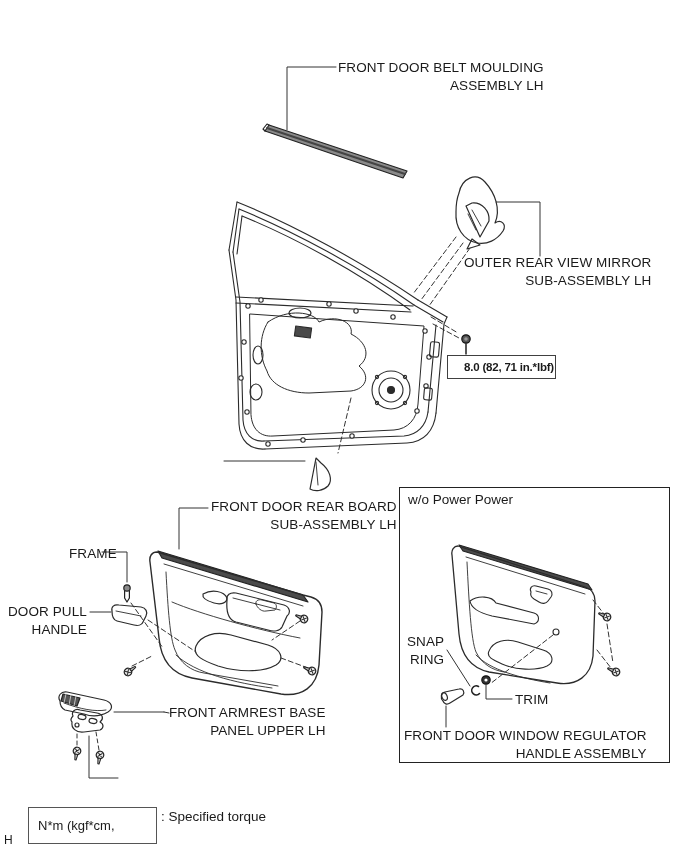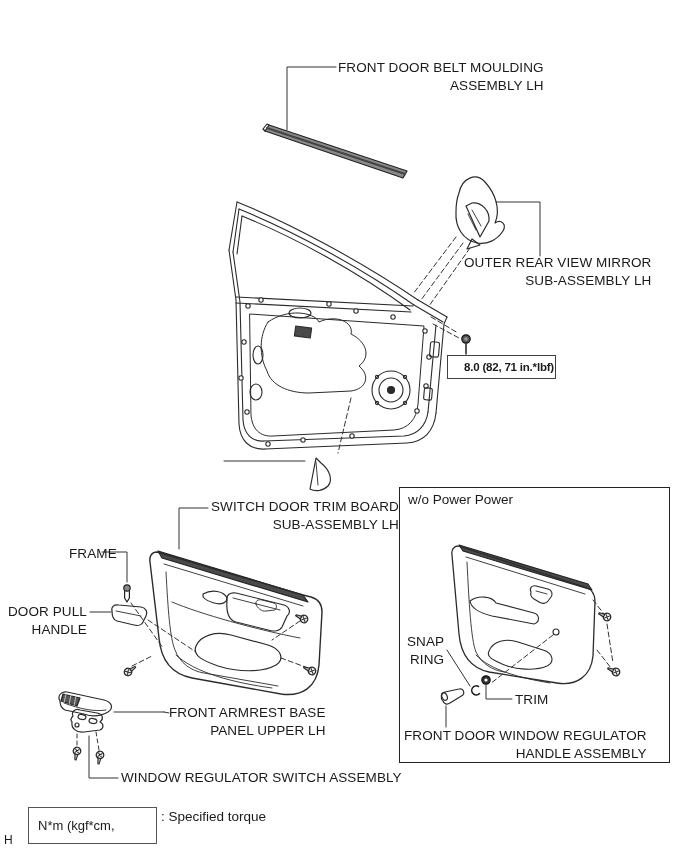--- a/index.html
+++ b/index.html
@@ -298,32 +298,31 @@
 
   <div class="lbl" style="left:338px;top:59px;">FRONT DOOR BELT MOULDING
 ASSEMBLY LH</div>
 
   <div class="lbl" style="left:464px;top:254px;">OUTER REAR VIEW MIRROR
 SUB-ASSEMBLY LH</div>
 
   <div class="torque-box">8.0 (82, 71 in.*lbf)</div>
 
 
-  <div class="lbl" style="left:211px;top:498px;">SWITCH DOOR TRIM BOARD
+  <div class="lbl" style="left:211px;top:498px;">FRONT DOOR REAR BOARD
 SUB-ASSEMBLY LH</div>
 
   <div class="lbl" style="left:69px;top:545px;">FRAME</div>
 
   <div class="lbl" style="left:8px;top:603px;">DOOR PULL
 HANDLE</div>
 
   <div class="lbl" style="left:169px;top:704px;">FRONT ARMREST BASE
 PANEL UPPER LH</div>
 
-  <div class="lbl" style="left:121px;top:769px;">WINDOW REGULATOR SWITCH ASSEMBLY</div>
 
   <div class="inset-box">
     <div class="inset-title">w/o Power Power</div>
   </div>
 
   <div class="lbl" style="left:407px;top:633px;">SNAP
 RING</div>
 
   <div class="lbl" style="left:515px;top:691px;">TRIM</div>
 

